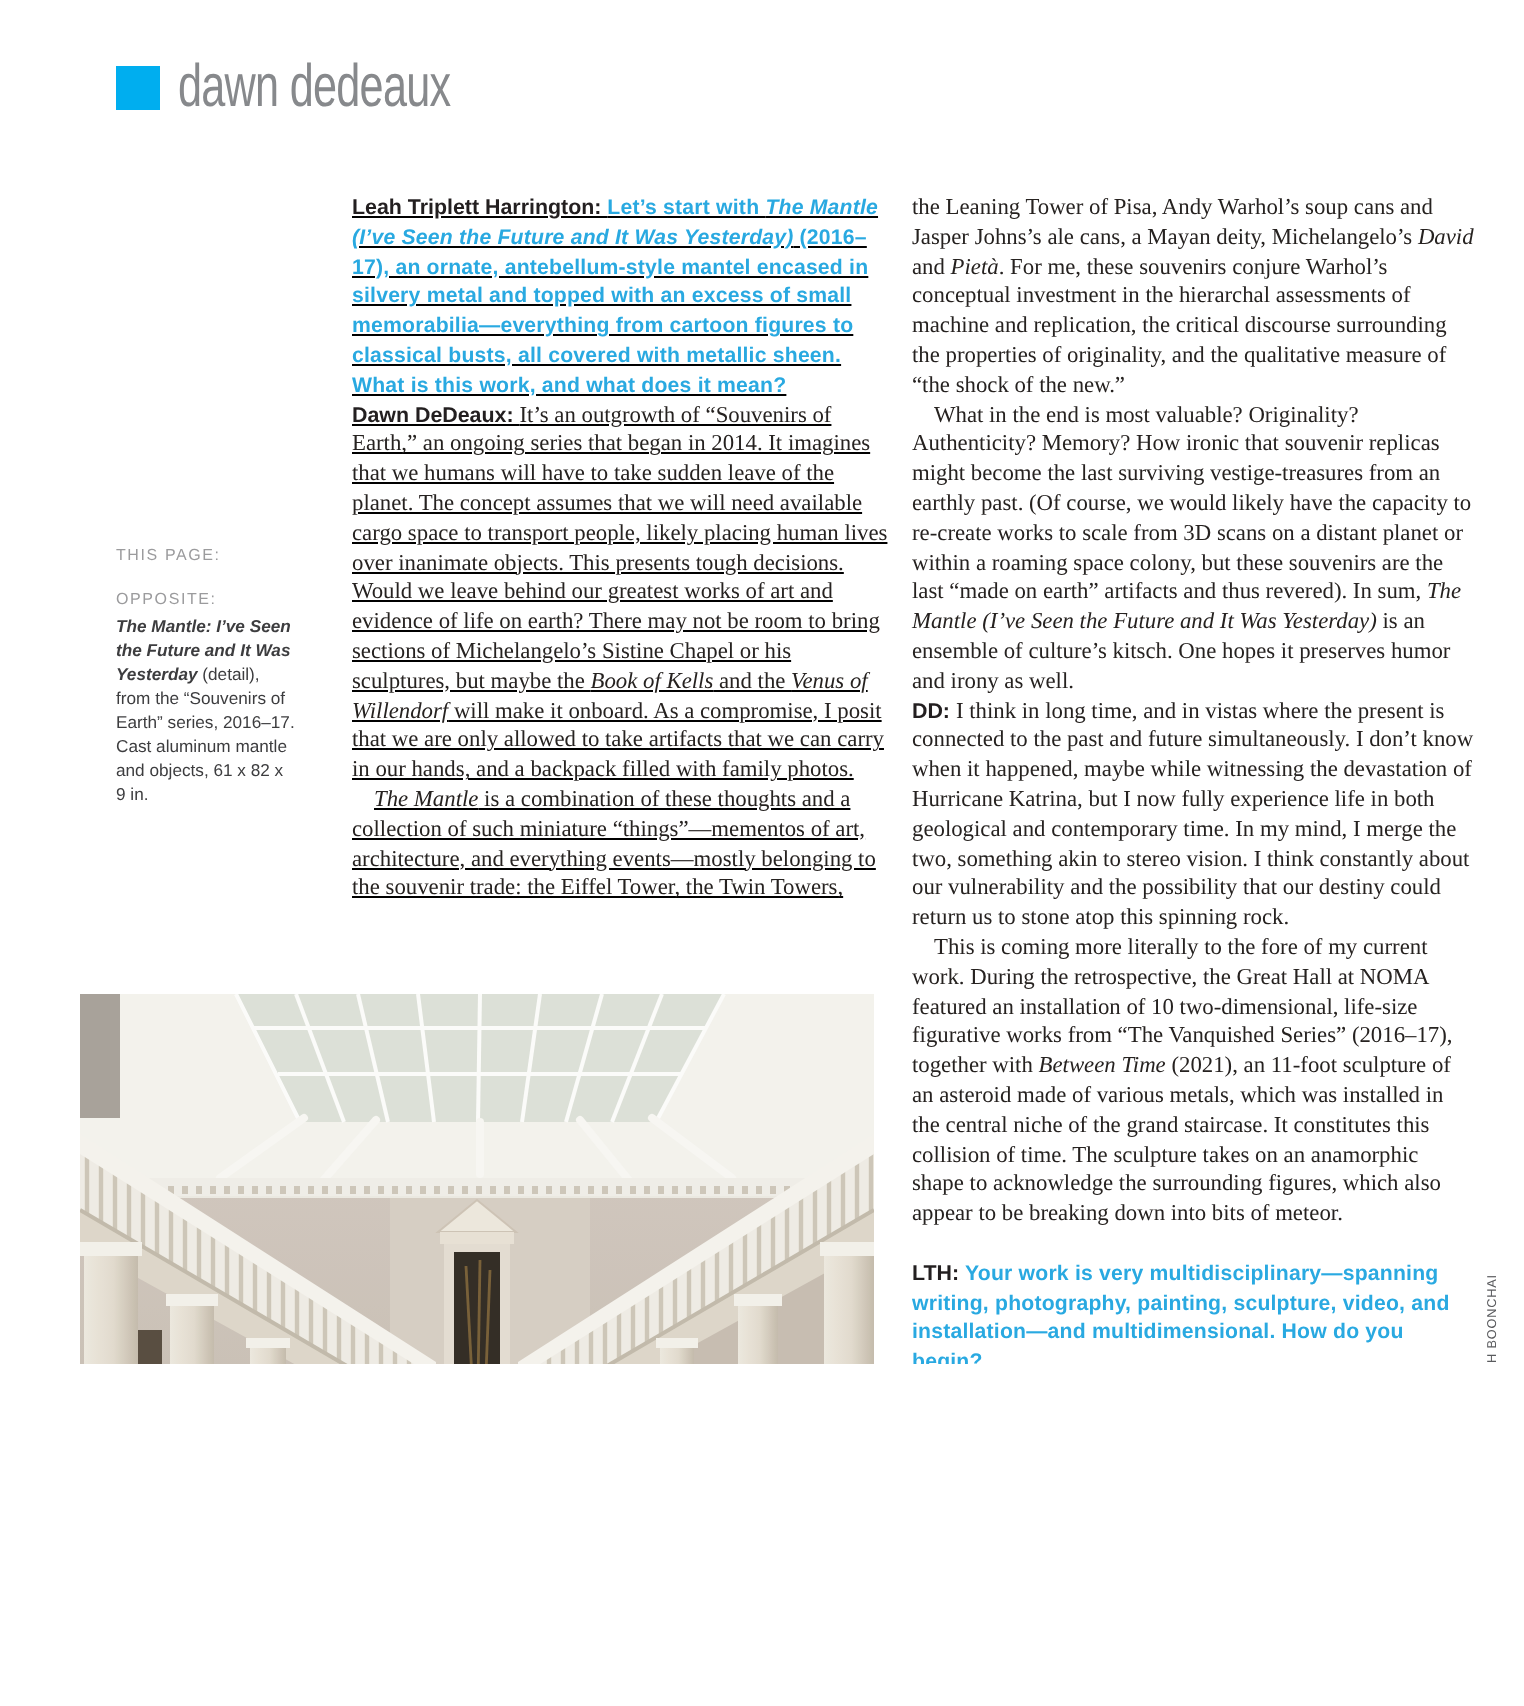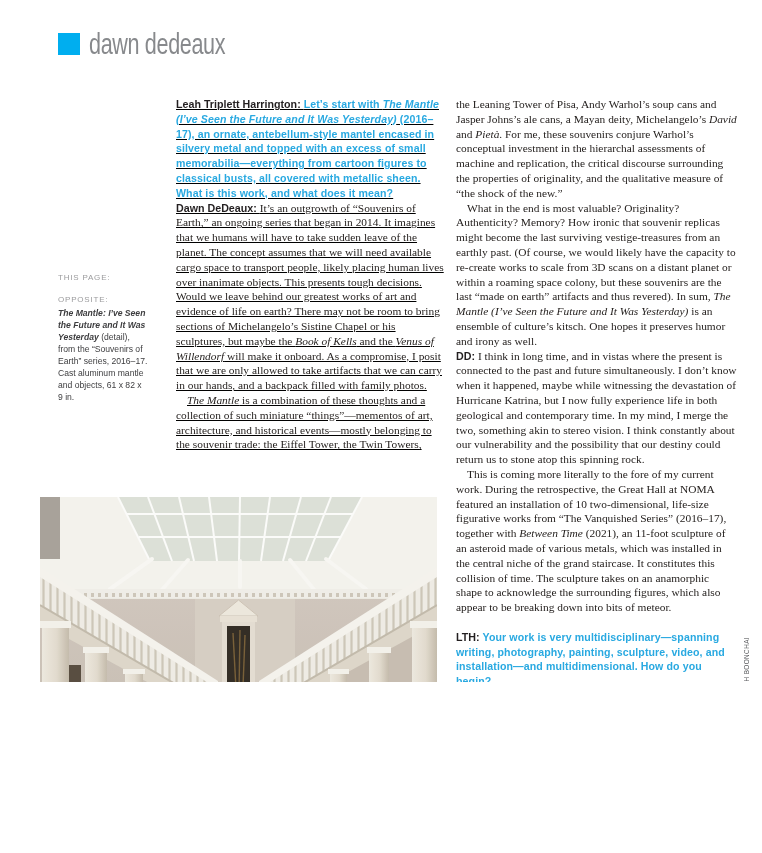--- a/index.html
+++ b/index.html
@@ -62,21 +62,21 @@
     </div>
     <div class="cap-block">
       <p class="cap-label">OPPOSITE:</p>
       <p class="cap-body"><span class="seg-ci">The Mantle: I’ve Seen the Future and It Was Yesterday</span><span class="seg-c"> (detail), from the “Souvenirs of Earth” series, 2016–17. Cast aluminum mantle and objects, 61 x 82 x 9 in.</span></p>
     </div>
   </div>
 
   <div class="col col1">
       <p class="para"><span class="seg-sp">Leah Triplett Harrington: </span><span class="seg-q">Let’s start with </span><span class="seg-qi">The Mantle (I’ve Seen the Future and It Was Yesterday)</span><span class="seg-q"> (2016–17), an ornate, antebellum-style mantel encased in silvery metal and topped with an excess of small memorabilia—everything from cartoon figures to classical busts, all covered with metallic sheen. What is this work, and what does it mean?</span></p>
       <p class="para"><span class="seg-sp">Dawn DeDeaux: </span><span class="seg-b">It’s an outgrowth of “Souvenirs of Earth,” an ongoing series that began in 2014. It imagines that we humans will have to take sudden leave of the planet. The concept assumes that we will need available cargo space to transport people, likely placing human lives over inanimate objects. This presents tough decisions. Would we leave behind our greatest works of art and evidence of life on earth? There may not be room to bring sections of Michelangelo’s Sistine Chapel or his sculptures, but maybe the </span><span class="seg-bi">Book of Kells</span><span class="seg-b"> and the </span><span class="seg-bi">Venus of Willendorf</span><span class="seg-b"> will make it onboard. As a compromise, I posit that we are only allowed to take artifacts that we can carry in our hands, and a backpack filled with family photos.</span></p>
-      <p class="para indent"><span class="seg-bi">The Mantle</span><span class="seg-b"> is a combination of these thoughts and a collection of such miniature “things”—mementos of art, architecture, and historical events—mostly belonging to the souvenir trade: the Eiffel Tower, the Twin Towers,</span></p>
+      <p class="para indent"><span class="seg-bi">The Mantle</span><span class="seg-b"> is a combination of these thoughts and a collection of such miniature “things”—mementos of art, architecture, and everything events—mostly belonging to the souvenir trade: the Eiffel Tower, the Twin Towers,</span></p>
     </div>
   <div class="col col2">
       <p class="para"><span class="seg-b">the Leaning Tower of Pisa, Andy Warhol’s soup cans and Jasper Johns’s ale cans, a Mayan deity, Michelangelo’s </span><span class="seg-bi">David</span><span class="seg-b"> and </span><span class="seg-bi">Pietà</span><span class="seg-b">. For me, these souvenirs conjure Warhol’s conceptual investment in the hierarchal assessments of machine and replication, the critical discourse surrounding the properties of originality, and the qualitative measure of “the shock of the new.”</span></p>
       <p class="para indent"><span class="seg-b">What in the end is most valuable? Originality? Authenticity? Memory? How ironic that souvenir replicas might become the last surviving vestige-treasures from an earthly past. (Of course, we would likely have the capacity to re-create works to scale from 3D scans on a distant planet or within a roaming space colony, but these souvenirs are the last “made on earth” artifacts and thus revered). In sum, </span><span class="seg-bi">The Mantle (I’ve Seen the Future and It Was Yesterday)</span><span class="seg-b"> is an ensemble of culture’s kitsch. One hopes it preserves humor and irony as well.</span></p>
       <p class="para"><span class="seg-sp">DD: </span><span class="seg-b">I think in long time, and in vistas where the present is connected to the past and future simultaneously. I don’t know when it happened, maybe while witnessing the devastation of Hurricane Katrina, but I now fully experience life in both geological and contemporary time. In my mind, I merge the two, something akin to stereo vision. I think constantly about our vulnerability and the possibility that our destiny could return us to stone atop this spinning rock.</span></p>
       <p class="para indent"><span class="seg-b">This is coming more literally to the fore of my current work. During the retrospective, the Great Hall at NOMA featured an installation of 10 two-dimensional, life-size figurative works from “The Vanquished Series” (2016–17), together with </span><span class="seg-bi">Between Time</span><span class="seg-b"> (2021), an 11-foot sculpture of an asteroid made of various metals, which was installed in the central niche of the grand staircase. It constitutes this collision of time. The sculpture takes on an anamorphic shape to acknowledge the surrounding figures, which also appear to be breaking down into bits of meteor.</span></p>
       <p class="para gap"><span class="seg-sp">LTH: </span><span class="seg-q">Your work is very multidisciplinary—spanning writing, photography, painting, sculpture, video, and installation—and multidimensional. How do you begin?</span></p>
     </div>
 
   <div class="photo">

